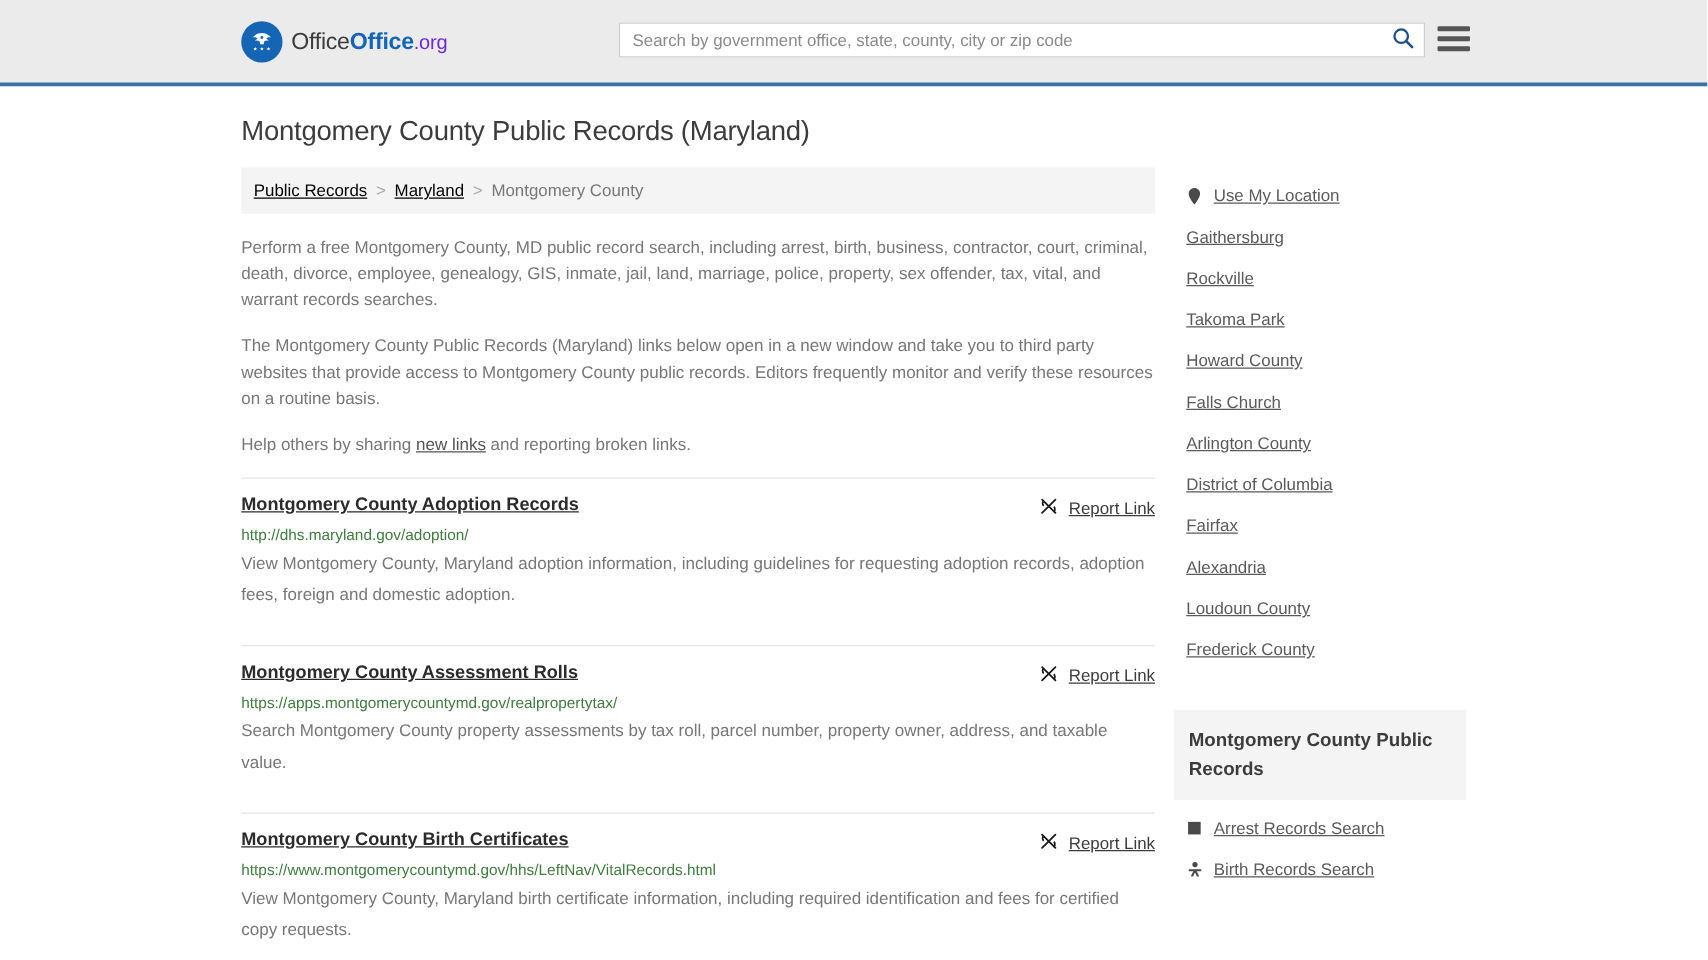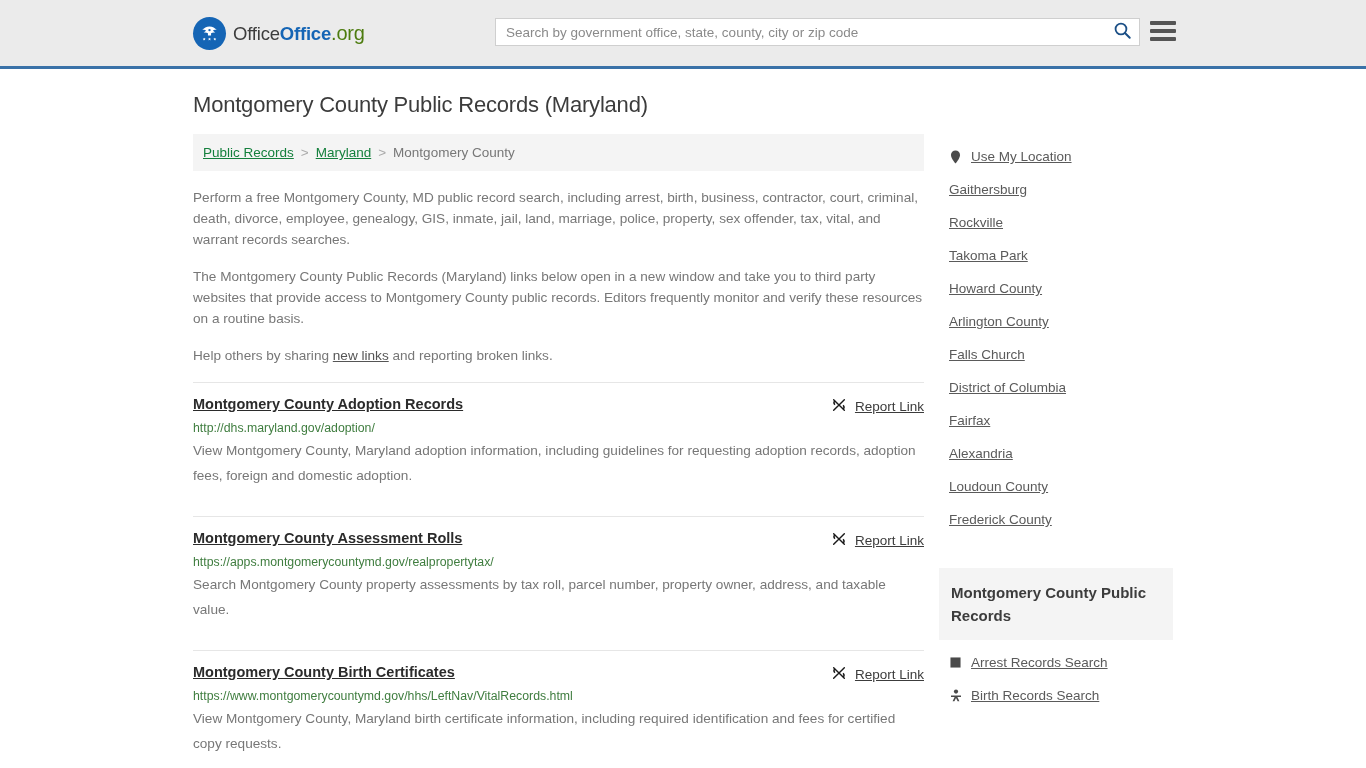--- a/index.html
+++ b/index.html
@@ -36,21 +36,21 @@
     justify-content: center;
     flex: none;
   }
   .logo-text {
     font-size: 18.5px;
     letter-spacing: -0.2px;
     white-space: nowrap;
   }
   .logo-text .b1 { color: #3c3c3c; }
   .logo-text .b2 { color: #1565b5; font-weight: bold; }
-  .logo-text .b3 { color: #4d7c0f; font-size: 20px; }
+  .logo-text .b3 { color: #6d28d9; font-size: 16px; }
 
   .search-area {
     position: absolute;
     left: 495px;
     top: 18px;
     width: 645px;
     height: 28px;
     display: flex;
     align-items: center;
     background: #ffffff;
@@ -119,21 +119,21 @@
     background: #f4f4f4;
     padding: 11px 10px;
     font-size: 13.5px;
     color: #777;
     display: flex;
     align-items: center;
     gap: 7px;
     flex-wrap: wrap;
   }
   .breadcrumb a {
-    color: #15803d;
+    color: #000000;
     text-decoration: underline;
   }
   .breadcrumb .sep { color: #aaa; }
   .breadcrumb .current { color: #777; }
 
   
   .intro p {
     font-size: 13.6px;
     line-height: 21px;
     color: #777777;
@@ -353,24 +353,24 @@
         <div class="side-item plain">
           <a>Rockville</a>
         </div>
         <div class="side-item plain">
           <a>Takoma Park</a>
         </div>
         <div class="side-item plain">
           <a>Howard County</a>
         </div>
         <div class="side-item plain">
+          <a>Falls Church</a>
+        </div>
+        <div class="side-item plain">
           <a>Arlington County</a>
-        </div>
-        <div class="side-item plain">
-          <a>Falls Church</a>
         </div>
         <div class="side-item plain">
           <a>District of Columbia</a>
         </div>
         <div class="side-item plain">
           <a>Fairfax</a>
         </div>
         <div class="side-item plain">
           <a>Alexandria</a>
         </div>

